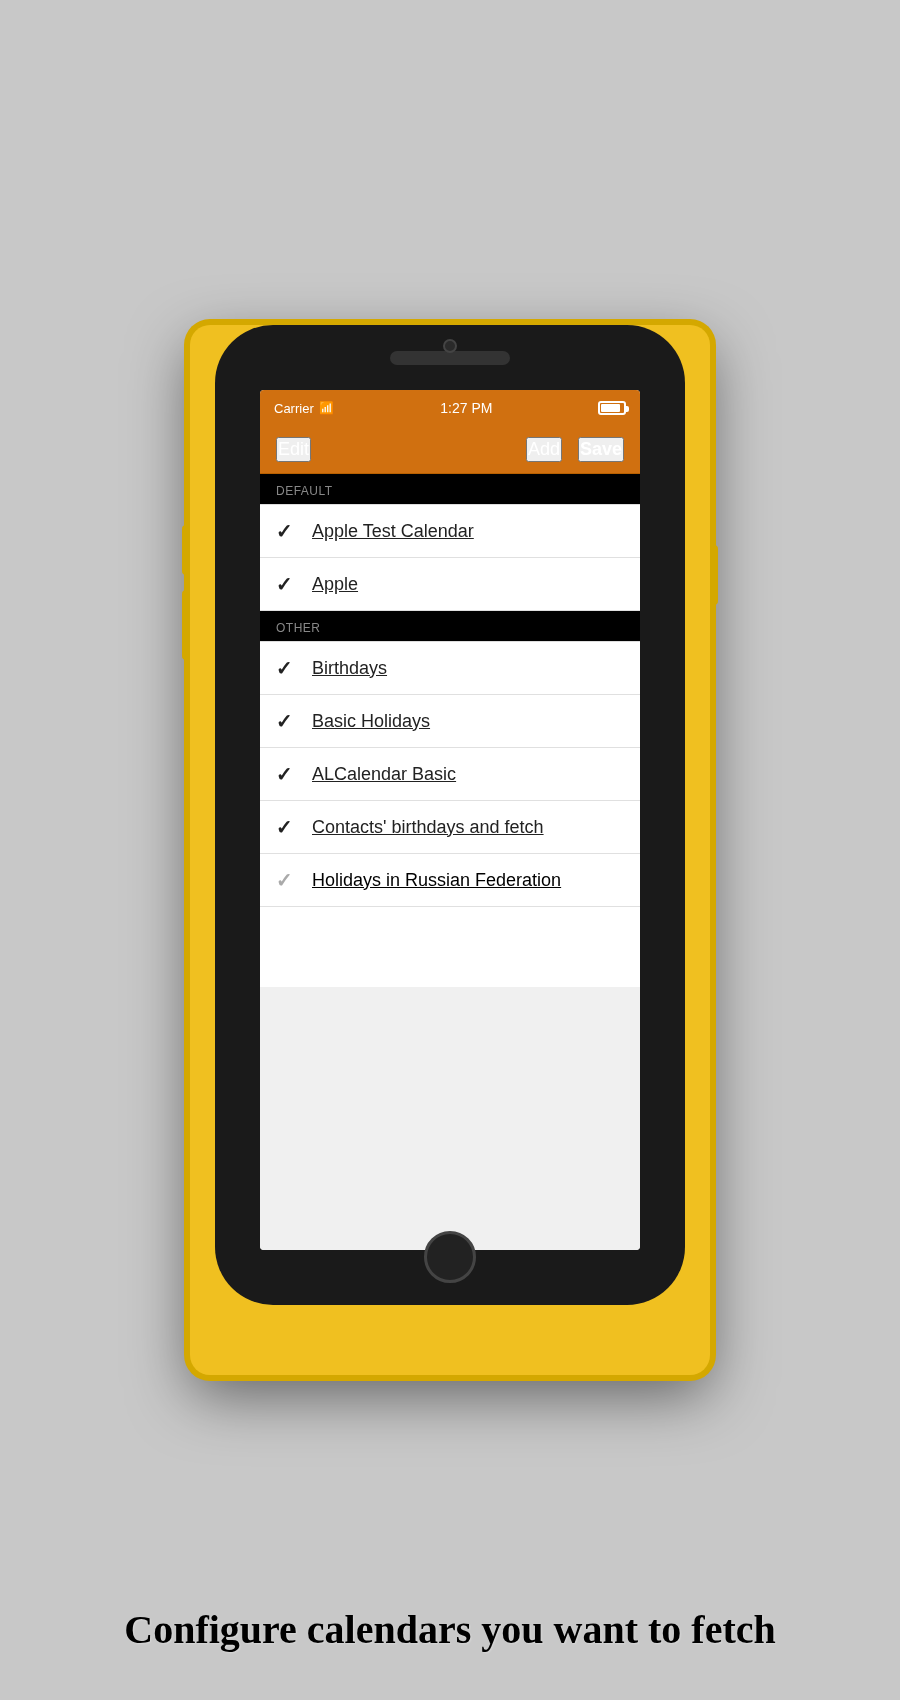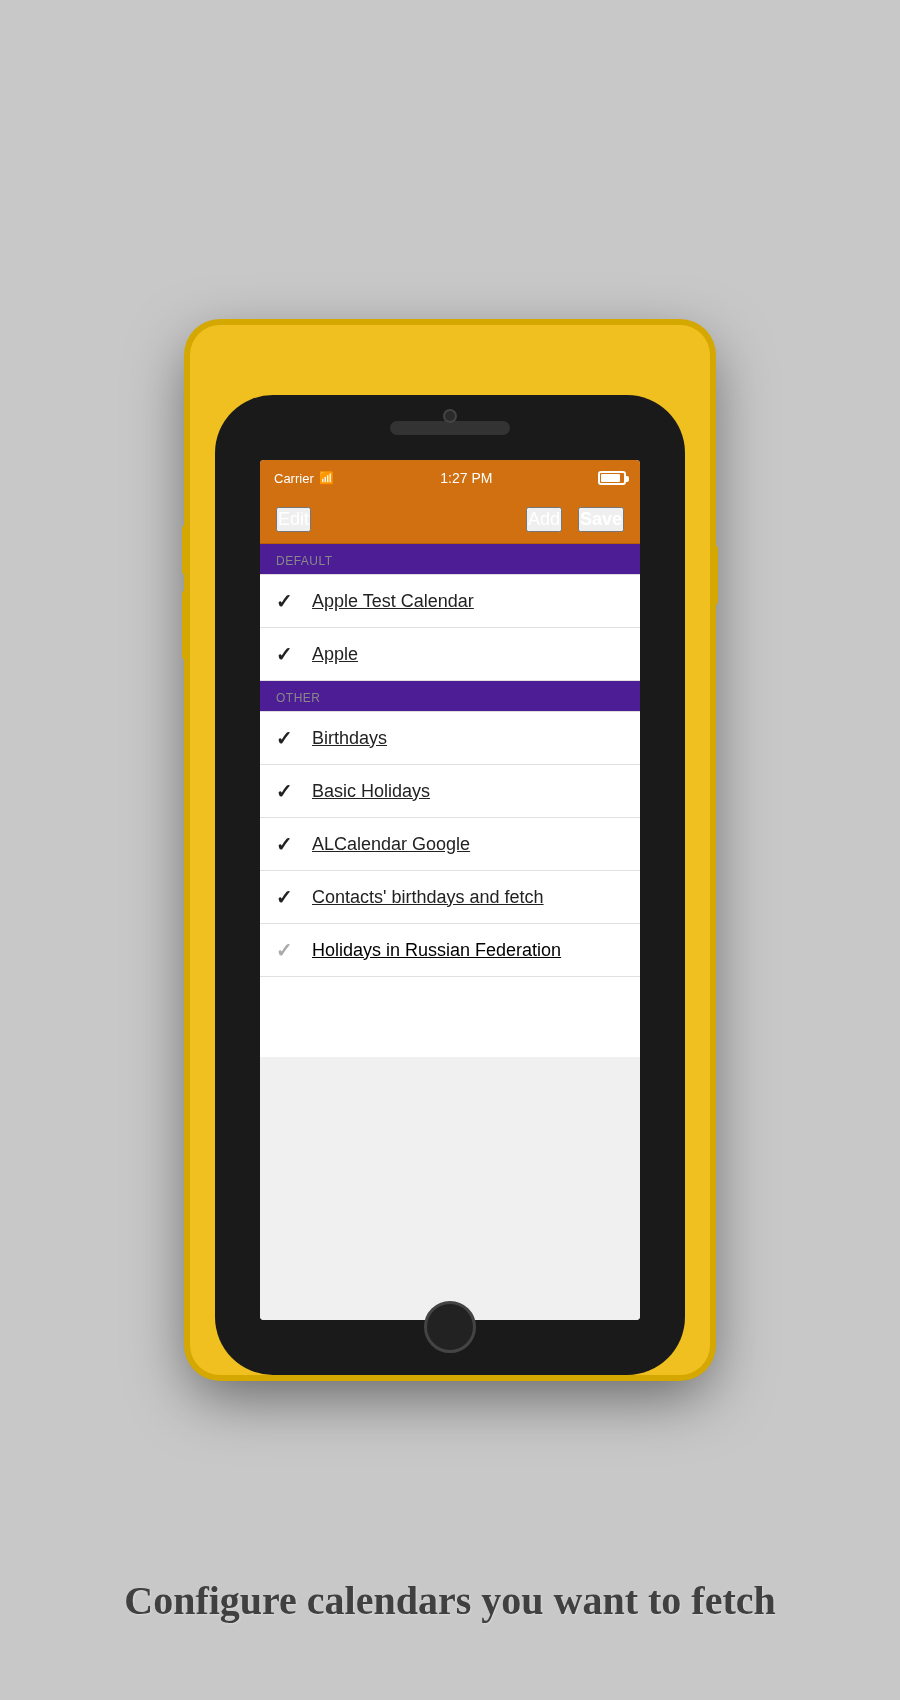--- a/index.html
+++ b/index.html
@@ -13,24 +13,24 @@
       justify-content: center;
       font-family: -apple-system, 'Helvetica Neue', Helvetica, Arial, sans-serif;
       position: relative;
       overflow: hidden;
     }
 
     .phone-outer {
       width: 520px;
       height: 1050px;
       background: #f0c020;
-      border-radius: 30px;
-      position: relative;
-      display: flex;
-      align-items: flex-end;
+      border-radius: 20px;
+      position: relative;
+      display: flex;
+      align-items: flex-start;
       justify-content: center;
       box-shadow: 0 0 0 6px #d4a800, 0 20px 60px rgba(0,0,0,0.5);
     }
 
     .phone-inner {
       width: 470px;
       height: 980px;
       background: #1a1a1a;
       border-radius: 58px;
       display: flex;
@@ -219,21 +219,21 @@
 
     
     .content {
       overflow-y: auto;
       height: calc(860px - 84px);
       background: #f0f0f0;
     }
 
     
     .section-header {
-      background: #4c1d95;
+      background: #000000;
       padding: 10px 16px 6px;
       font-size: 12px;
       color: #888;
       font-weight: 500;
       letter-spacing: 0.5px;
       text-transform: uppercase;
       border-bottom: 1px solid #ddd;
     }
 
     
@@ -265,28 +265,28 @@
       text-decoration: underline;
     }
 
     .item-label.light {
       color: #000000;
     }
 
     
     .caption {
       position: absolute;
-      bottom: 76px;
+      bottom: 47px;
       left: 50%;
       transform: translateX(-50%);
       width: 750px;
       text-align: center;
       font-family: 'Georgia', serif;
       font-size: 40px;
-      color: #404040;
+      color: #000000;
       font-weight: 700;
       text-shadow: 1px 1px 2px rgba(255,255,255,0.3);
       white-space: nowrap;
     }
 
     
     .wifi-icon {
       display: inline-block;
       font-size: 12px;
     }
@@ -343,21 +343,21 @@
           <span class="checkmark">✓</span>
           <span class="item-label">Birthdays</span>
         </div>
 
         <div class="list-item">
           <span class="checkmark">✓</span>
           <span class="item-label">Basic Holidays</span>
         </div>
         <div class="list-item">
           <span class="checkmark">✓</span>
-          <span class="item-label">ALCalendar Google</span>
+          <span class="item-label">ALCalendar Basic</span>
         </div>
         <div class="list-item">
           <span class="checkmark">✓</span>
           <span class="item-label">Contacts' birthdays and fetch</span>
         </div>
         <div class="list-item">
           <span class="checkmark light">✓</span>
           <span class="item-label light">Holidays in Russian Federation</span>
         </div>
 

